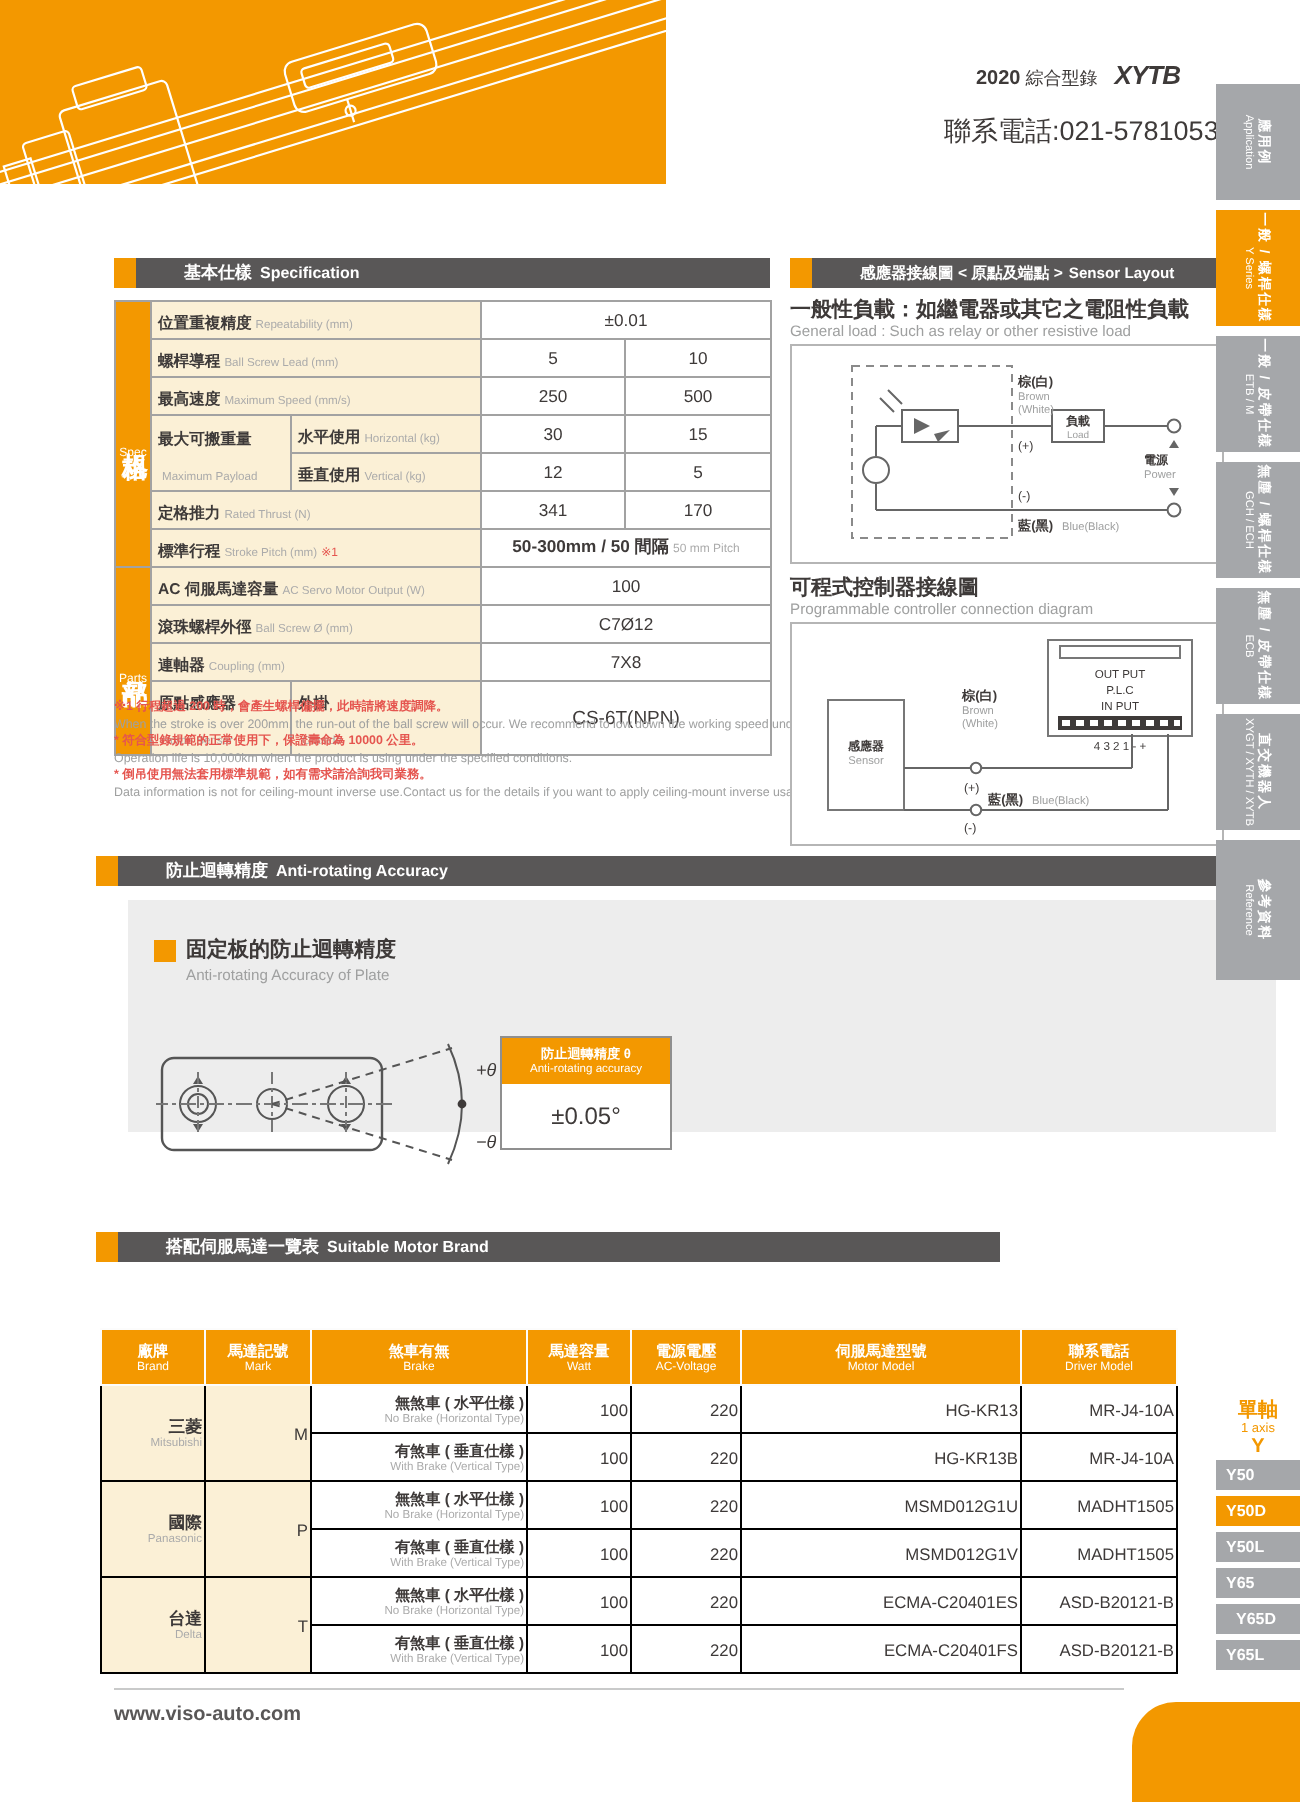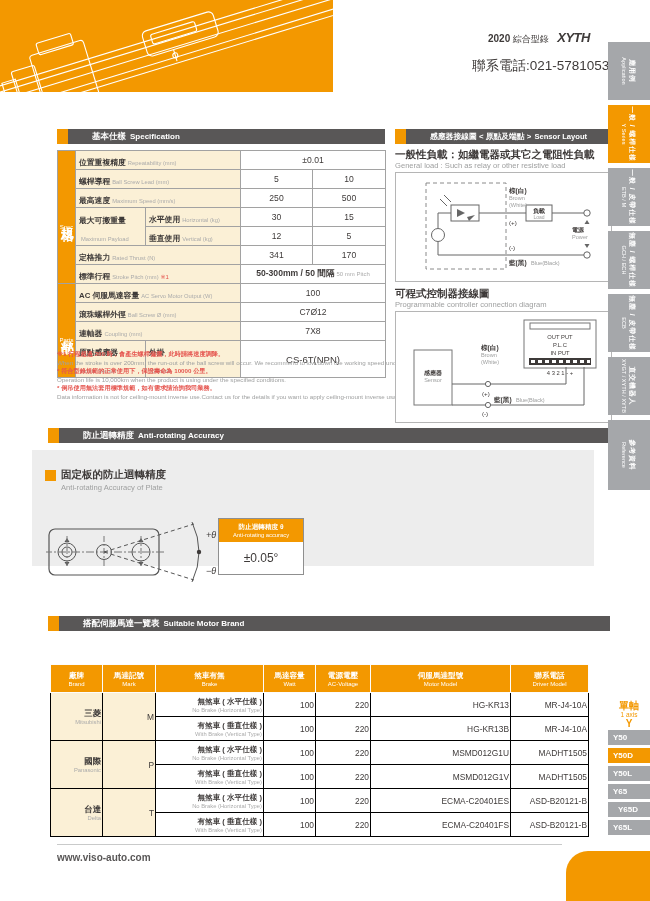--- a/index.html
+++ b/index.html
@@ -106,21 +106,21 @@
         <rect x="158" y="33" width="46" height="10" rx="2"></rect>
         <line x1="176" y1="54" x2="176" y2="66"></line>
         <circle cx="176" cy="60" r="2.5"></circle>
       </g>
     </svg>
   </div>
 
   <div class="abs" id="cat-line">
     <span class="yr">2020</span>
     <span>綜合型錄</span>
-    <span class="logo">XYTH</span>
+    <span class="logo">XYTB</span>
   </div>
   <div class="abs" id="phone">聯系電話:021-57810530</div>
 
   <div class="abs bar" style="left:57px;top:129px;width:328px;">
     <span class="sq"></span>
     <span class="zh">基本仕樣</span>
     <span class="en">Specification</span>
   </div>
 
   <table class="spec abs" style="left:57px;top:150px;">
@@ -273,21 +273,21 @@
       <text x="120" y="90" class="dg">Blue(Black)</text>
       <text x="86" y="104" class="ds">(-)</text>
     </svg>
   </div>
 
   <div class="abs bar" style="left:48px;top:428px;width:562px;">
     <span class="sq"></span>
     <span class="zh">防止迴轉精度</span>
     <span class="en">Anti-rotating Accuracy</span>
   </div>
-  <div class="abs" id="anti-panel" style="left:32px;top:450px;width:562px;height:116px;">
+  <div class="abs" id="anti-panel" style="left:64px;top:450px;width:562px;height:116px;padding-left:12px;">
     <div class="abs bullet" style="left:13px;top:20px;"></div>
     <div class="abs h-zh" style="left:29px;top:18px;">固定板的防止迴轉精度</div>
     <div class="abs h-en" style="left:29px;top:33px;">Anti-rotating Accuracy of Plate</div>
 
     <svg class="abs" style="left:14px;top:62px;" width="185" height="82" viewBox="0 0 185 82">
       <rect x="3" y="17" width="110" height="46" rx="6" fill="none" stroke="#555" stroke-width="1.2"></rect>
       <circle cx="21" cy="40" r="9" fill="none" stroke="#555"></circle>
       <circle cx="21" cy="40" r="5" fill="none" stroke="#555"></circle>
       <circle cx="58" cy="40" r="7.5" fill="none" stroke="#555"></circle>
       <circle cx="95" cy="40" r="9" fill="none" stroke="#555"></circle>
@@ -303,21 +303,21 @@
 
     <div class="abs" id="acc-box" style="left:186px;top:68px;">
       <div id="acc-head">
         <span class="l1">防止迴轉精度 θ</span>
         <span class="l2">Anti-rotating accuracy</span>
       </div>
       <div id="acc-val">±0.05°</div>
     </div>
   </div>
 
-  <div class="abs bar" style="left:48px;top:616px;width:562px;">
+  <div class="abs bar" style="left:48px;top:616px;width:452px;">
     <span class="sq"></span>
     <span class="zh">搭配伺服馬達一覽表</span>
     <span class="en">Suitable Motor Brand</span>
   </div>
 
   <table class="motor abs" style="left:50px;top:664px;">
     <colgroup>
         <col style="width:52px">
         <col style="width:53px">
         <col style="width:108px">

